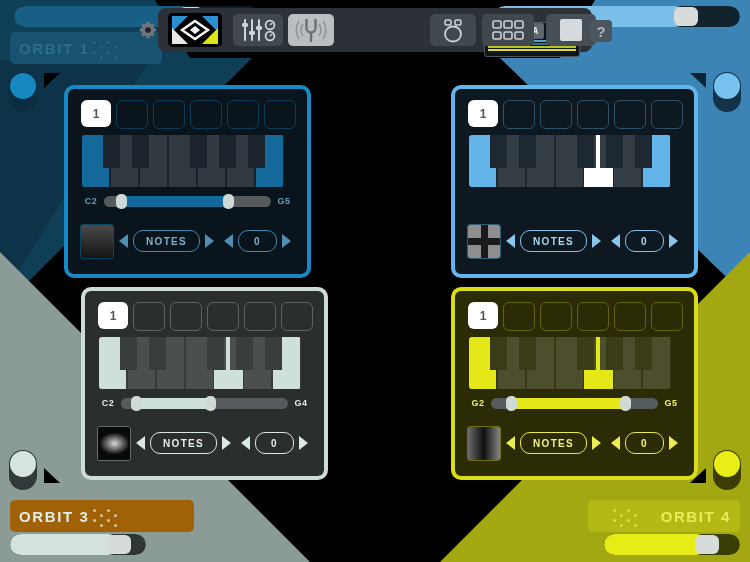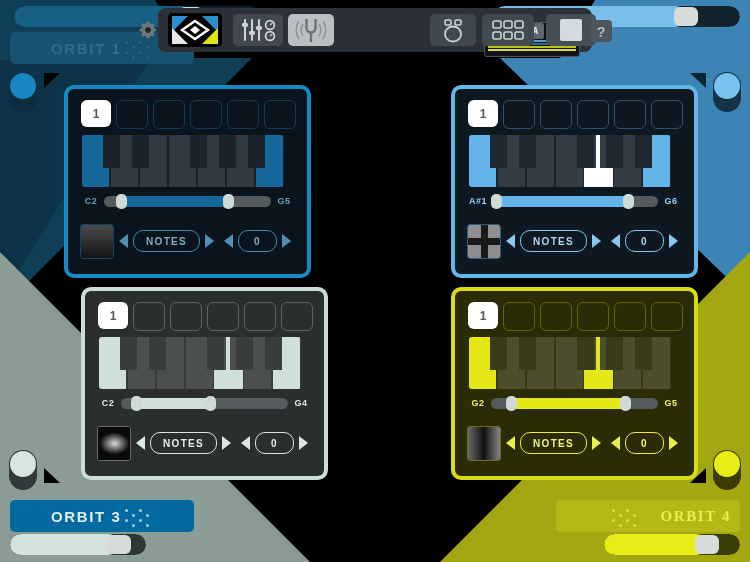--- a/index.html
+++ b/index.html
@@ -7,21 +7,21 @@
        font-family:"Liberation Sans",sans-serif;-webkit-font-smoothing:none;}
 
   #stage{position:absolute;inset:0;width:750px;height:562px;background:#000;overflow:hidden;}
 
   
   .corner-slider{position:absolute;height:21px;border-radius:11px;overflow:hidden;}
   .cs-track{position:absolute;inset:0;border-radius:11px;}
   .cs-fill{position:absolute;top:0;bottom:0;border-radius:11px;}
   .cs-knob{position:absolute;top:1px;width:24px;height:19px;border-radius:6px;background:#d6dcd9;}
 
-  .corner-label{position:absolute;height:32px;border-radius:5px;display:flex;align-items:center;padding-left:32px;}
+  .corner-label{position:absolute;height:32px;border-radius:5px;display:flex;align-items:center;}
   .corner-label .txt{font-size:15px;letter-spacing:1.6px;font-weight:bold;}
   .dots{width:52px;height:20px;position:relative;}
   .dots i{position:absolute;width:3px;height:3px;border-radius:50%;}
 
   .knob-cap{position:absolute;width:28px;height:40px;border-radius:14px;}
   .knob-cap .ball{position:absolute;left:1px;top:1px;width:26px;height:26px;border-radius:50%;}
 
   .tri{position:absolute;width:0;height:0;}
 
   
@@ -122,21 +122,21 @@
   </div>
   <div class="knob-cap" id="o2knob" style="right: 9px; top: 72px; background: rgb(18, 51, 71);">
     <div class="ball" style="background: rgb(120, 194, 239);"></div>
   </div>
   <div class="tri" id="o2tri" style="right:44px;top:73px;border-right:16px solid #0c2433;border-bottom:15px solid transparent;"></div>
 
   <div class="knob-cap" id="o3knob" style="left: 9px; top: 450px; background: rgb(49, 57, 58);">
     <div class="ball" style="background: rgb(214, 229, 223);"></div>
   </div>
   <div class="tri" id="o3tri" style="left:44px;top:468px;border-left:16px solid #000;border-top:15px solid transparent;"></div>
-  <div class="corner-label" id="o3label" style="left: 10px; top: 500px; width: 152px; background: #0369a1;">
+  <div class="corner-label" id="o3label" style="left: 10px; top: 500px; width: 184px; background: #a16207;">
     <span class="txt" style="margin-left: 9px; color: rgb(226, 236, 232);">ORBIT 3</span>
     <span class="dots">
         <i style="left: 4px; top: 3px; background: rgb(226, 236, 232); opacity: 0.75;"></i>
         <i style="left: 18px; top: 3px; background: rgb(226, 236, 232); opacity: 0.75;"></i>
         <i style="left: 11px; top: 8px; background: rgb(226, 236, 232); opacity: 0.75;"></i>
         <i style="left: 25px; top: 8px; background: rgb(226, 236, 232); opacity: 0.75;"></i>
         <i style="left: 4px; top: 13px; background: rgb(226, 236, 232); opacity: 0.75;"></i>
         <i style="left: 18px; top: 13px; background: rgb(226, 236, 232); opacity: 0.75;"></i>
         <i style="left: 11px; top: 18px; background: rgb(226, 236, 232); opacity: 0.75;"></i>
         <i style="left: 25px; top: 18px; background: rgb(226, 236, 232); opacity: 0.75;"></i>
@@ -145,21 +145,21 @@
   <div class="corner-slider" id="o3slider" style="left:10px;bottom:7px;width:136px;">
     <div class="cs-track" style="background: rgb(47, 55, 53);"></div>
     <div class="cs-fill" style="background: rgb(211, 226, 220); left: 0px; width: 80%;"></div>
     <div class="cs-knob" style="left: calc(80% - 12px);"></div>
   </div>
 
   <div class="knob-cap" id="o4knob" style="right: 9px; top: 450px; background: rgb(60, 61, 6);">
     <div class="ball" style="background: rgb(233, 239, 22);"></div>
   </div>
   <div class="tri" id="o4tri" style="right:44px;top:468px;border-right:16px solid #000;border-top:15px solid transparent;"></div>
-  <div class="corner-label" id="o4label" style="right: 10px; top: 500px; width: 152px; justify-content: flex-end; background: rgb(180, 185, 21); font-family: Liberation Serif, serif;">
+  <div class="corner-label" id="o4label" style="right: 10px; top: 500px; width: 152px; justify-content: flex-end; background: rgb(180, 185, 21);">
     <span class="dots">
         <i style="left: 4px; top: 3px; background: rgb(232, 237, 87); opacity: 0.75;"></i>
         <i style="left: 18px; top: 3px; background: rgb(232, 237, 87); opacity: 0.75;"></i>
         <i style="left: 11px; top: 8px; background: rgb(232, 237, 87); opacity: 0.75;"></i>
         <i style="left: 25px; top: 8px; background: rgb(232, 237, 87); opacity: 0.75;"></i>
         <i style="left: 4px; top: 13px; background: rgb(232, 237, 87); opacity: 0.75;"></i>
         <i style="left: 18px; top: 13px; background: rgb(232, 237, 87); opacity: 0.75;"></i>
         <i style="left: 11px; top: 18px; background: rgb(232, 237, 87); opacity: 0.75;"></i>
         <i style="left: 25px; top: 18px; background: rgb(232, 237, 87); opacity: 0.75;"></i>
       </span>
@@ -337,29 +337,20 @@
         <div class="wk" style="left: 116px; width: 27px; background: rgb(52, 61, 68);"></div>
         <div class="wk" style="left: 145px; width: 27px; background: rgb(52, 61, 68);"></div>
         <div class="wk" style="left: 174px; width: 27px; background: rgb(99, 180, 232);"></div>
         <div class="bk" style="left: 21px; width: 17px; background: rgb(30, 40, 48);"></div>
         <div class="bk" style="left: 50px; width: 17px; background: rgb(30, 40, 48);"></div>
         <div class="bk" style="left: 108px; width: 17px; background: rgb(30, 40, 48);"></div>
         <div class="bk" style="left: 137px; width: 17px; background: rgb(30, 40, 48);"></div>
         <div class="bk" style="left: 166px; width: 17px; background: rgb(30, 40, 48);"></div>
         <div style="position: absolute; left: 115px; top: 33px; width: 29px; height: 19px; background: rgb(255, 255, 255);"></div>
         <div style="position: absolute; left: 127px; top: 0px; width: 4px; height: 33px; background: rgb(255, 255, 255);"></div>
-      </div>
-      <div class="rng">
-        <span class="lbl" style="color: rgb(154, 206, 240);">A#1</span>
-        <span class="bar" style="background: rgb(85, 91, 92);">
-          <span class="sel" style="left: 3%; width: 79%; background: rgb(99, 180, 232);"></span>
-          <span class="h" style="left: calc(3% - 5px);"></span>
-          <span class="h" style="left: calc(82% - 5px);"></span>
-        </span>
-        <span class="lbl" style="color: rgb(154, 206, 240);">G6</span>
       </div>
       <div class="botrow">
         <div class="swatch" style="border: 1px solid rgb(50, 91, 117);"><svg viewBox="0 0 33 33" width="33" height="33">
             <rect width="33" height="33" fill="#1a1a1a"></rect>
             <rect x="0" y="0" width="13" height="13" fill="#8e8e8e"></rect>
             <rect x="20" y="0" width="13" height="13" fill="#8e8e8e"></rect>
             <rect x="0" y="20" width="13" height="13" fill="#8e8e8e"></rect>
             <rect x="20" y="20" width="13" height="13" fill="#8e8e8e"></rect>
           </svg></div>
         <div class="arw" style="margin: 0px 5px; border-right: 9px solid rgb(138, 199, 238);"></div>

